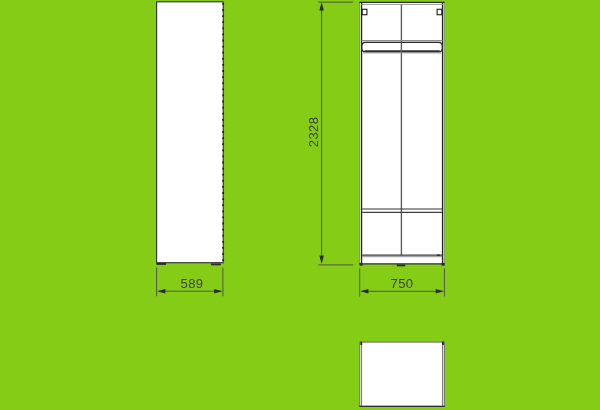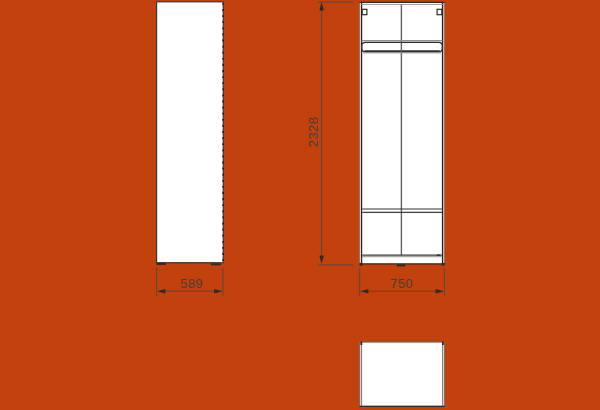--- a/index.html
+++ b/index.html
@@ -1,16 +1,16 @@
 <!DOCTYPE html>
 <html><head>
 <meta charset="utf-8">
 <style>
   html,body{margin:0;padding:0;background:#ffffff;}
-  #page{position:relative;width:600px;height:410px;background:#c2410c;overflow:hidden;}
+  #page{position:relative;width:600px;height:410px;background:#84cc16;overflow:hidden;}
   svg{display:block;}
   text{font-family:"Liberation Sans",sans-serif;font-size:13px;fill:#3f3f3f;letter-spacing:0.45px;}
 </style>
 </head>
 <body>
 <div id="page">
 <svg width="600" height="410" viewBox="0 0 600 410">
 
 <g>
   <rect x="156.6" y="1.8" width="66.6" height="260.9" fill="#ffffff" stroke="#333333" stroke-width="1.15"></rect>

